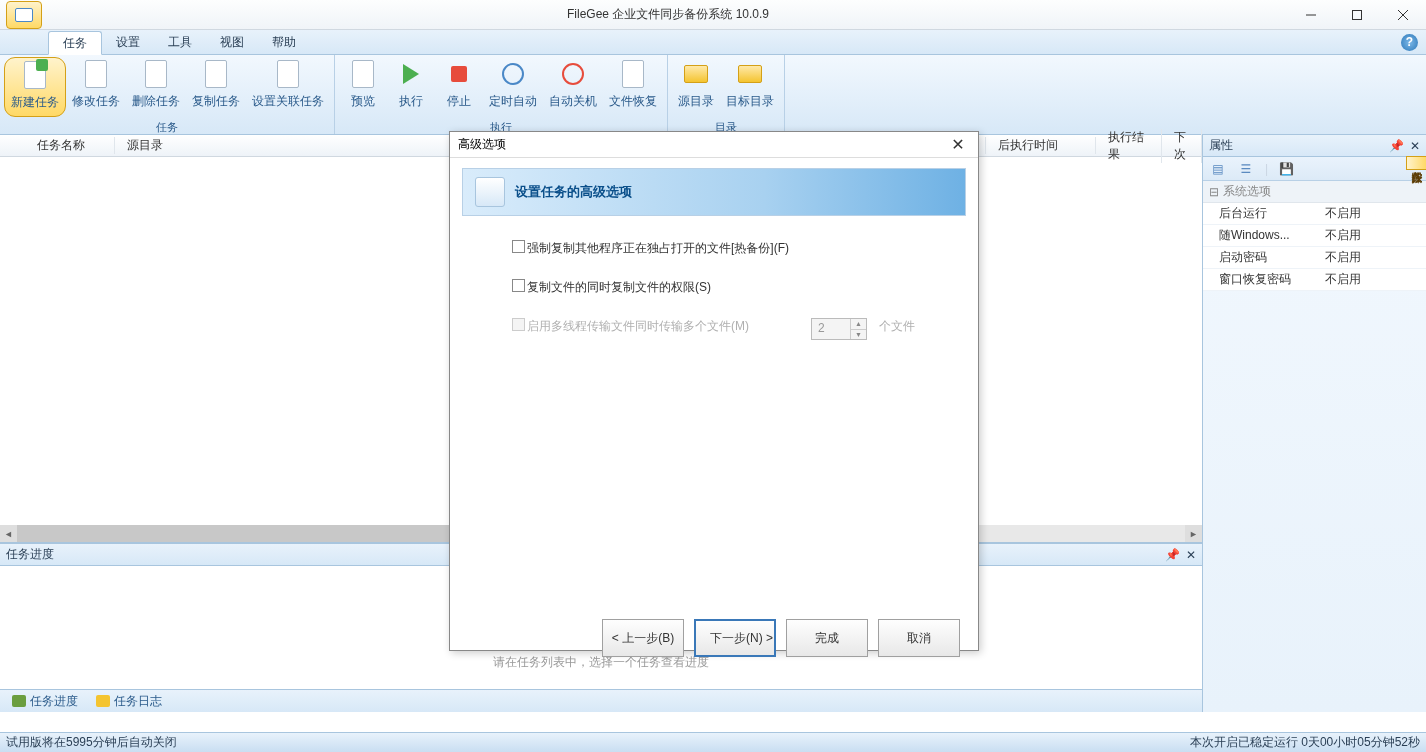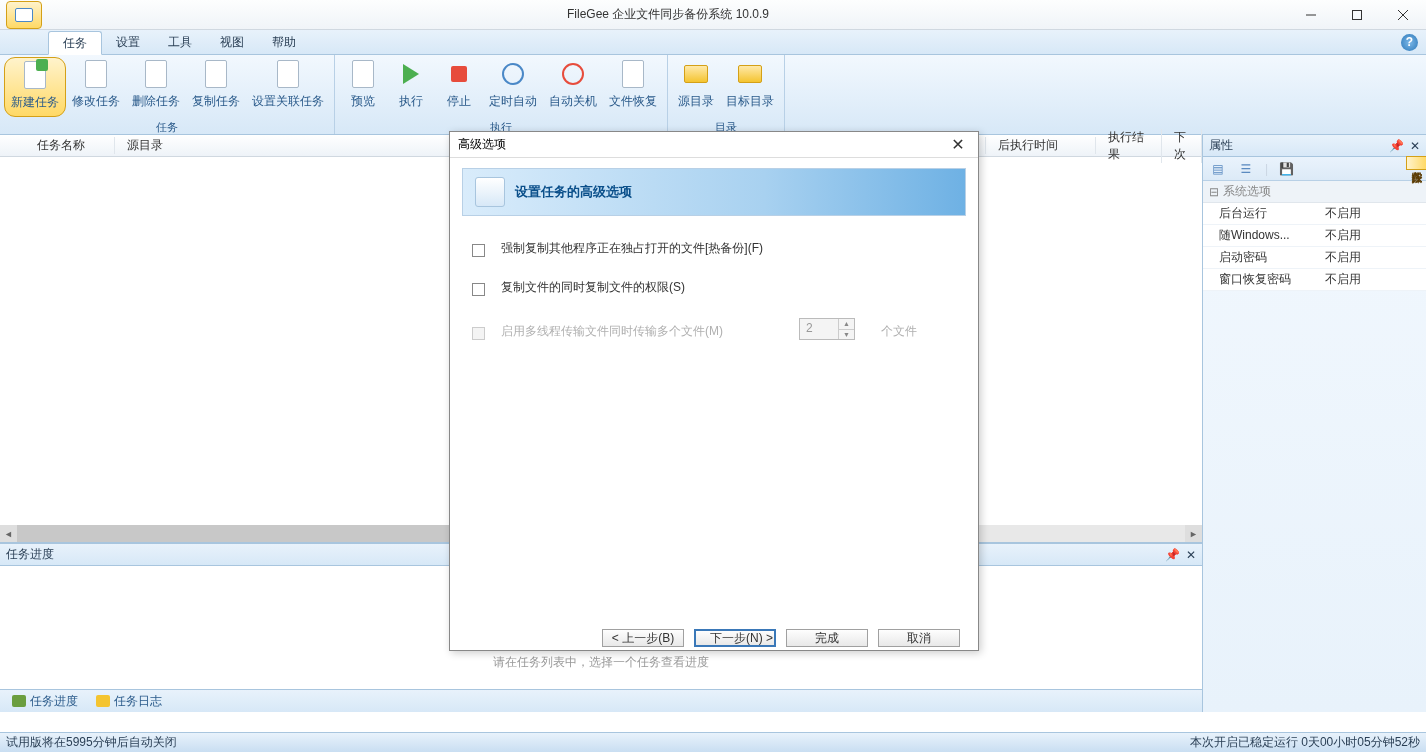--- a/index.html
+++ b/index.html
@@ -77,31 +77,31 @@
 .statusbar .right { margin-left: auto; }
 
 
 .modal { position: absolute; left: 449px; top: 131px; width: 530px; height: 520px; background: #fff; border: 1px solid #888; box-shadow: 2px 2px 8px rgba(0,0,0,0.2); display: flex; flex-direction: column; z-index: 10; }
 .modal-title { height: 26px; display: flex; align-items: center; padding: 0 8px; border-bottom: 1px solid #ddd; }
 .modal-close { margin-left: auto; font-size: 16px; color: #333; width: 24px; text-align: center; }
 .modal-banner { margin: 10px 12px 0 12px; height: 48px; background: linear-gradient(90deg,#d9ecfb 0%,#a8d1f0 60%,#6eb1e4 100%); border: 1px solid #b8d0e6; display: flex; align-items: center; padding: 0 12px; gap: 10px; }
 .banner-icon { width: 30px; height: 30px; background: linear-gradient(#fff,#d7e8f7); border: 1px solid #a8c5de; border-radius: 3px; position: relative; }
 .banner-text { color: #0a4f8a; font-weight: bold; font-size: 13px; }
 .modal-body { flex: 1; padding: 24px 22px; }
-.chk-row { display: flex; align-items: flex-end; gap: 16px; margin-bottom: 22px; color: #333; }
+.chk-row { display: flex; align-items: flex-start; gap: 2px; margin-bottom: 22px; color: #333; margin-left: 40px; }
 .chk-row.disabled { color: #b0b0b0; }
 .chk { width: 13px; height: 13px; border: 1px solid #888; background: #fff; flex-shrink: 0; }
 .chk.disabled { border-color: #ccc; background: #f4f4f4; }
 .spinner { width: 56px; height: 22px; border: 1px solid #bbb; background: #f4f4f4; display: inline-flex; margin-left: 60px; }
 .spinner .sv { flex: 1; padding: 2px 6px; color: #999; }
 .spinner .sb { width: 16px; display: flex; flex-direction: column; border-left: 1px solid #ccc; }
 .spinner .sbb { flex: 1; display: flex; align-items: center; justify-content: center; font-size: 7px; color: #888; }
 .spinner-label { margin-left: 10px; color: #b0b0b0; }
 .modal-footer { height: 50px; border-top: none; display: flex; align-items: center; justify-content: flex-end; gap: 10px; padding: 0 18px 12px 0; }
-.btn { width: 82px; height: 18px; background: linear-gradient(#fefefe,#e8e8e8); border: 1px solid #a0a0a0; display: flex; align-items: center; justify-content: center; color: #333; margin-top: 38px; }
+.btn { width: 82px; height: 38px; background: linear-gradient(#fefefe,#e8e8e8); border: 1px solid #a0a0a0; display: flex; align-items: center; justify-content: center; color: #333; margin-top: 38px; }
 .btn.primary { border: 2px solid #3a78b8; padding-left: 13px; }
 
 .watermark { position: absolute; left: 50%; top: 50%; transform: translate(-50%,-50%); opacity: 0.08; font-size: 48px; color: #000; pointer-events: none; z-index: 5; letter-spacing: 2px; }
 
 svg { display: block; }
 </style>
 </head>
 <body>
 
 <div class="titlebar">

